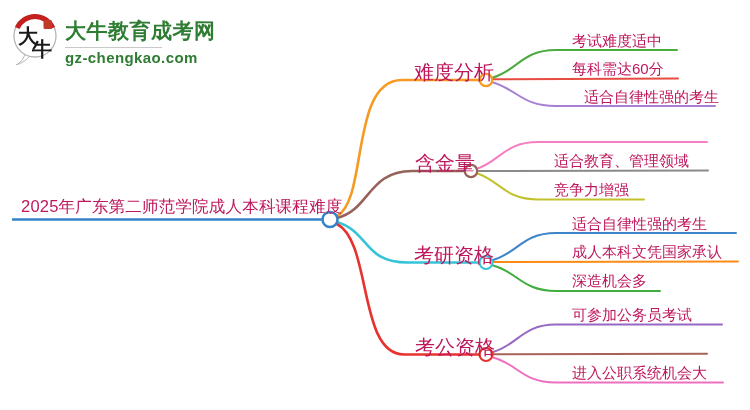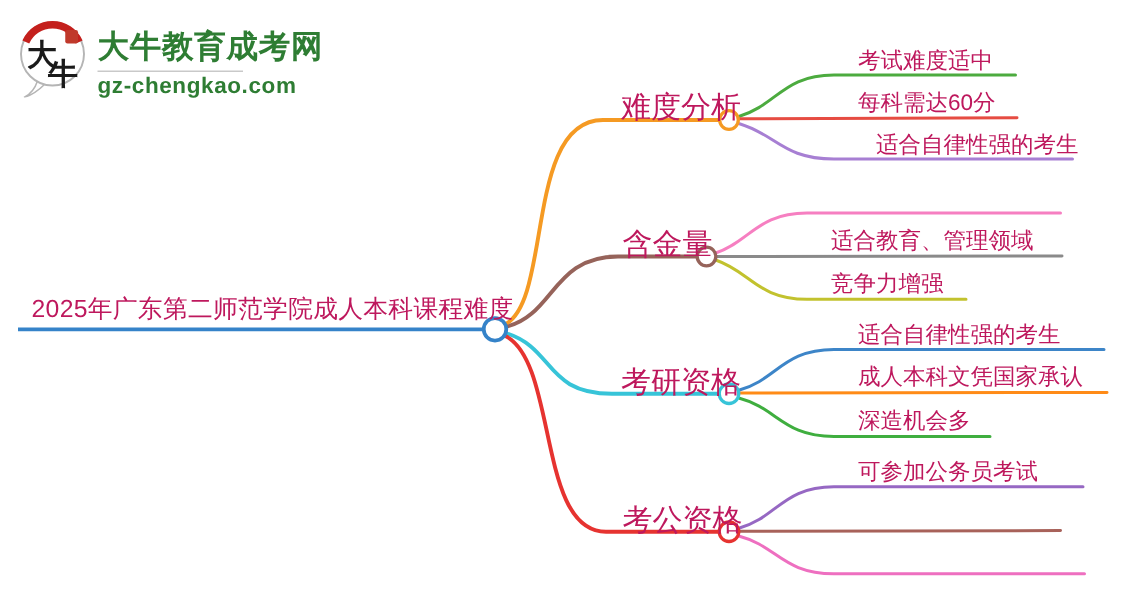--- a/index.html
+++ b/index.html
@@ -84,14 +84,15 @@
   <div class="lbl leaf-lbl" style="left:572px;top:87.5px;margin-left:12px;">适合自律性强的考生</div>
 
   <div class="lbl leaf-lbl" style="left:554px;top:152px;">适合教育、管理领域</div>
   <div class="lbl leaf-lbl" style="left:554px;top:180.5px;">竞争力增强</div>
 
   <div class="lbl leaf-lbl" style="left:572px;top:214.5px;">适合自律性强的考生</div>
   <div class="lbl leaf-lbl" style="left:572px;top:243px;">成人本科文凭国家承认</div>
   <div class="lbl leaf-lbl" style="left:572px;top:272px;text-align:center;">深造机会多</div>
 
   <div class="lbl leaf-lbl" style="left:572px;top:306px;">可参加公务员考试</div>
+  <div class="lbl leaf-lbl" style="left:572px;top:363.5px;">进入公职系统机会大</div>
 
 </div>
 
 </body></html>

